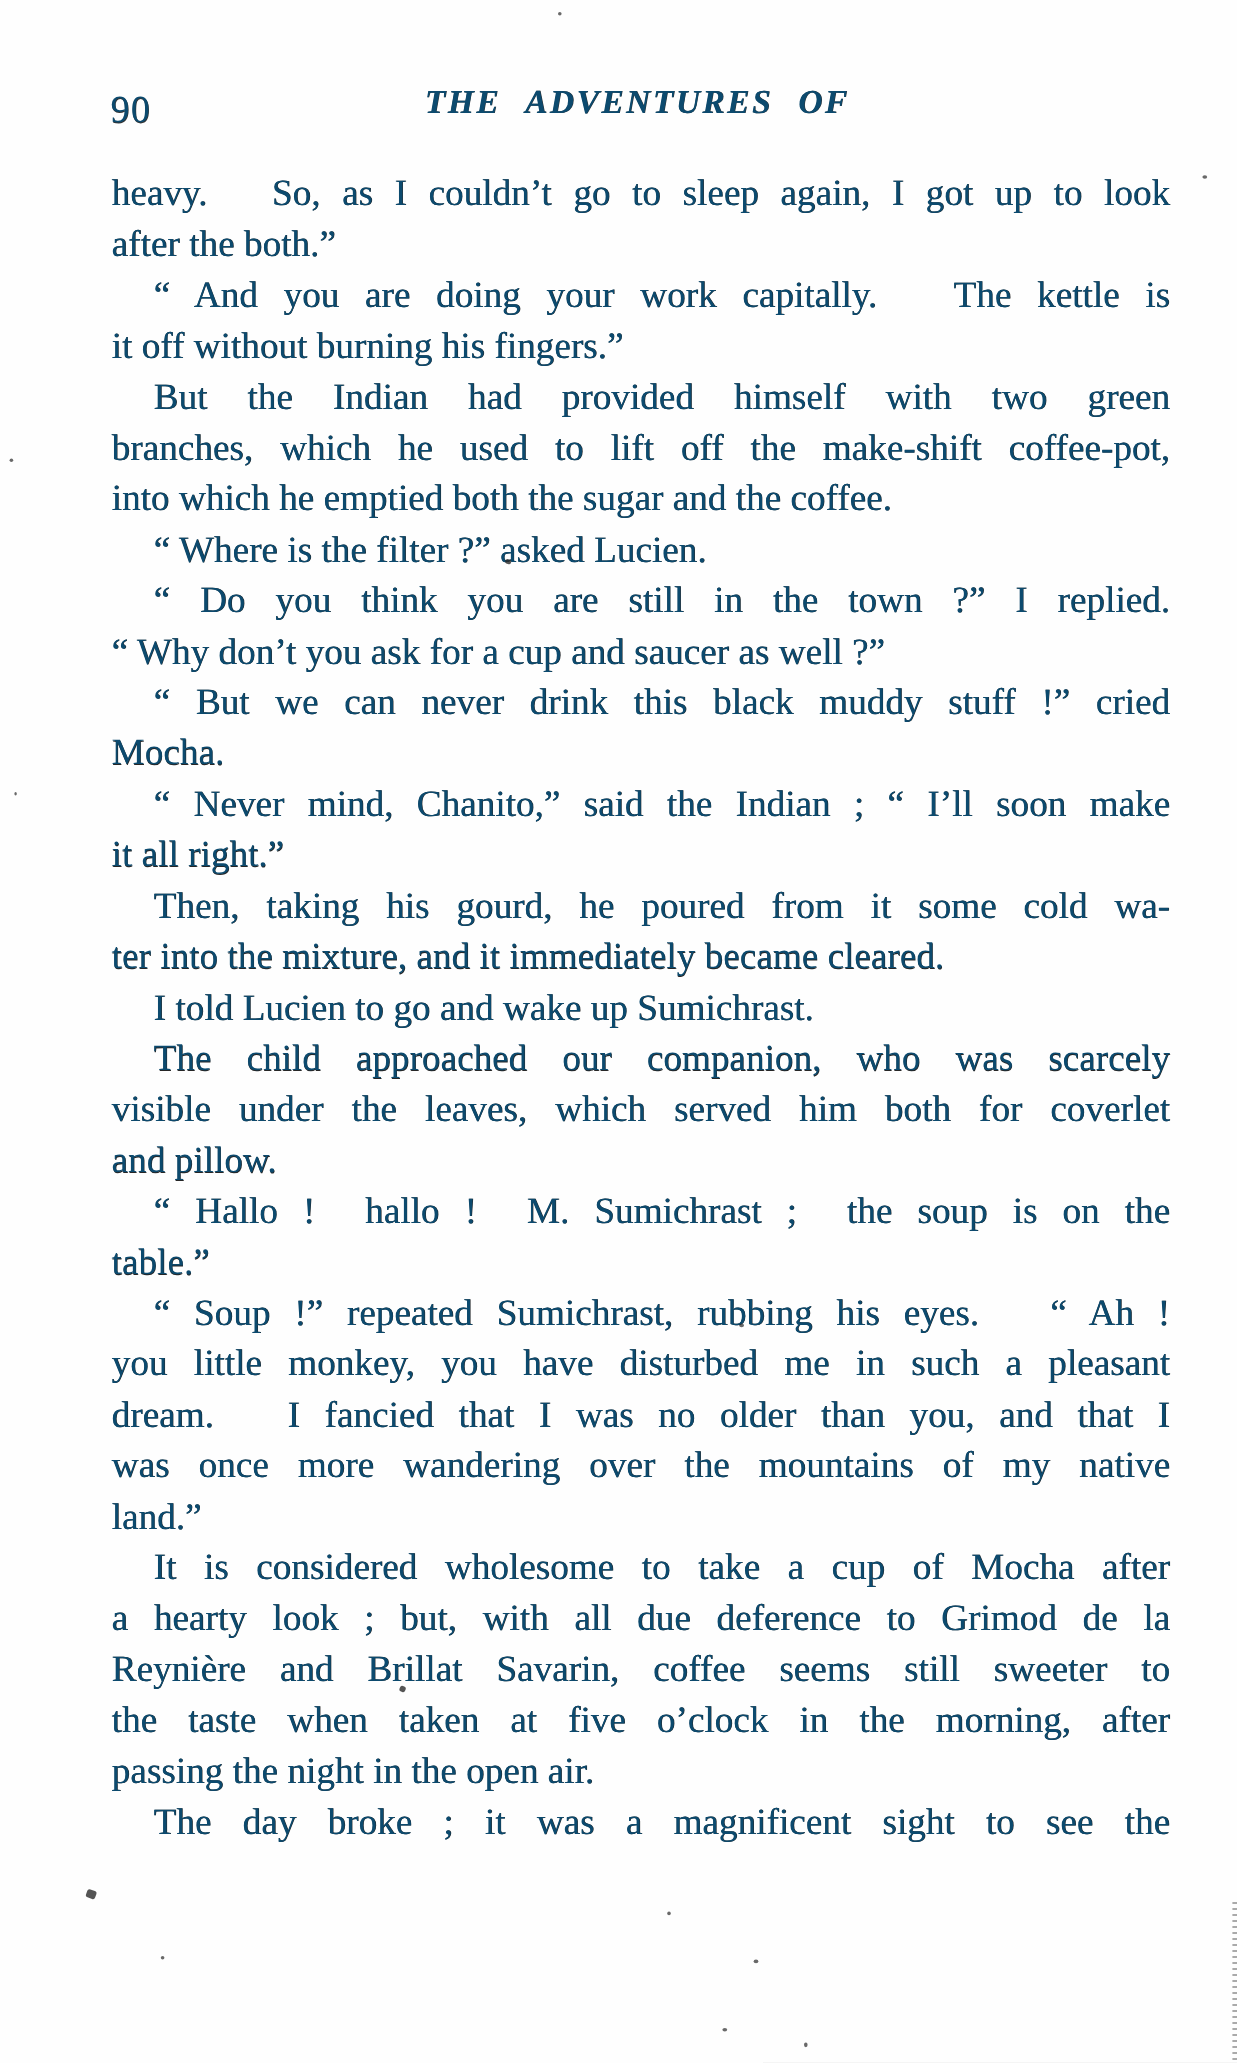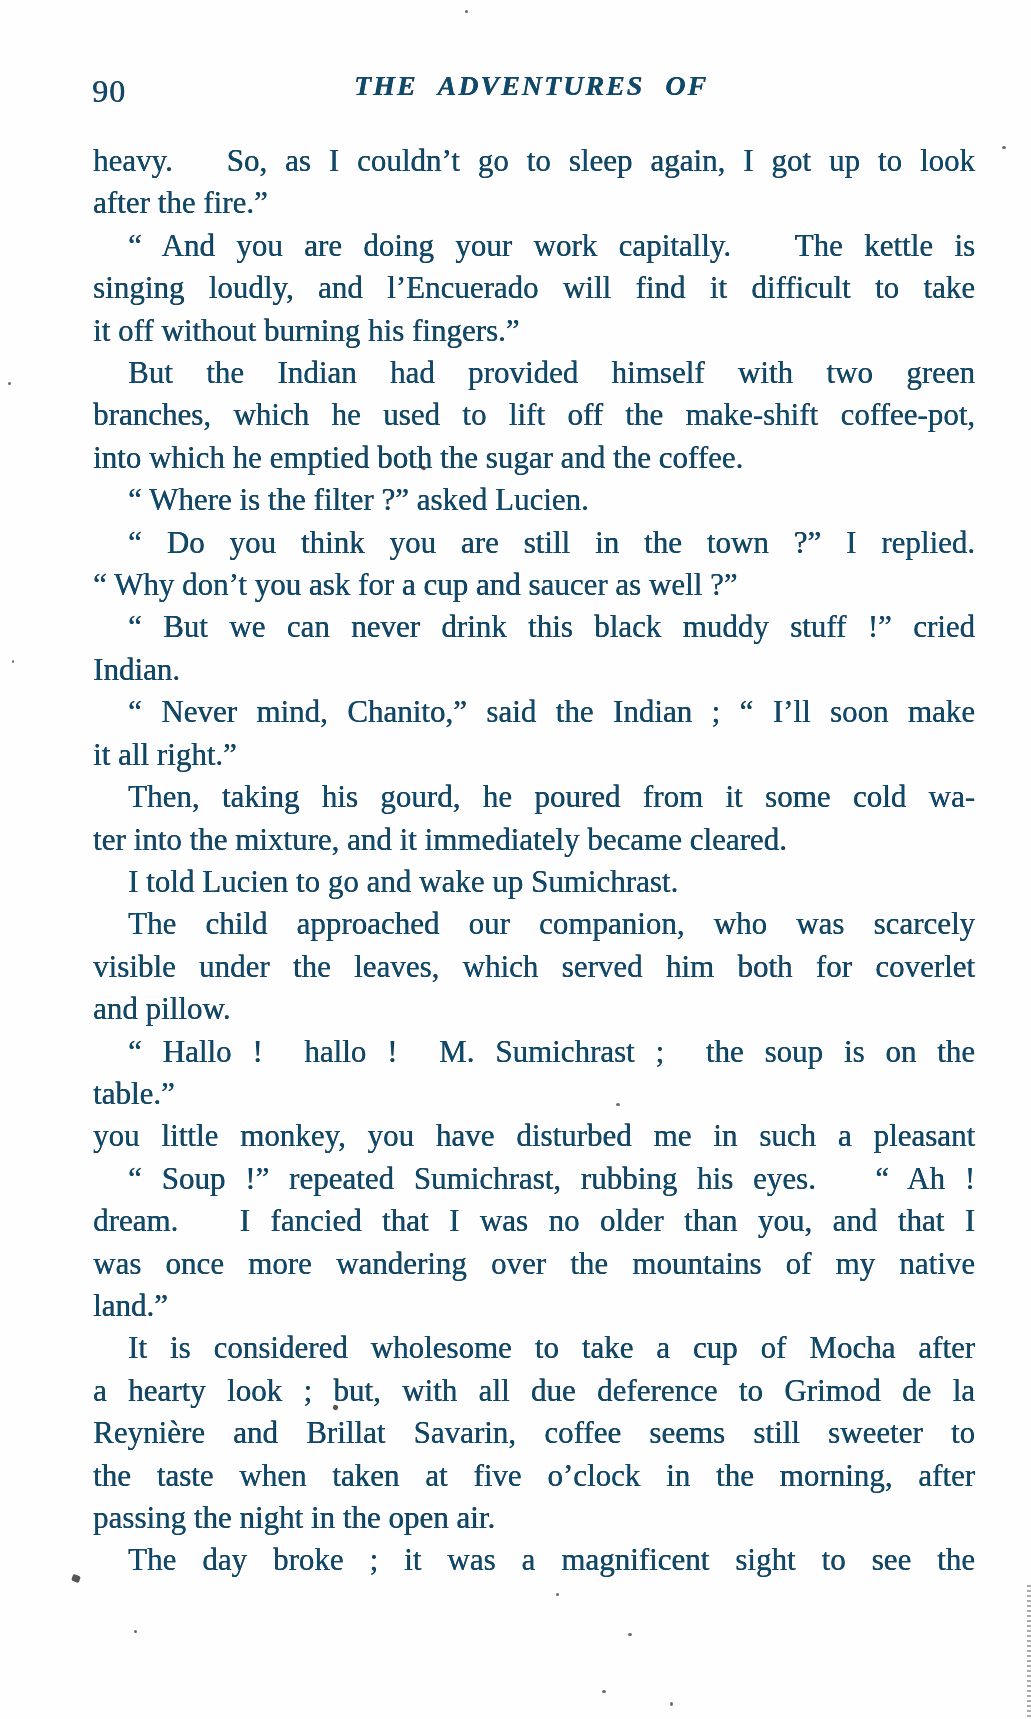--- a/index.html
+++ b/index.html
@@ -86,44 +86,43 @@
 <body>
 
 <div class="page">
 
   <div class="page-number">90</div>
 
   <div class="running-title">THE ADVENTURES OF</div>
 
   <div class="text-block">
       <div class="line just">heavy.   So, as I couldn’t go to sleep again, I got up to look</div>
-      <div class="line">after the fire.”</div>
+      <div class="line">after the both.”</div>
       <div class="line indent just">“ And you are doing your work capitally.   The kettle is</div>
-      <div class="line just">singing loudly, and l’Encuerado will find it difficult to take</div>
       <div class="line">it off without burning his fingers.”</div>
       <div class="line indent just">But the Indian had provided himself with two green</div>
       <div class="line just">branches, which he used to lift off the make-shift coffee-pot,</div>
       <div class="line">into which he emptied both the sugar and the coffee.</div>
       <div class="line indent">“ Where is the filter ?” asked Lucien.</div>
       <div class="line indent just">“ Do you think you are still in the town ?” I replied.</div>
       <div class="line">“ Why don’t you ask for a cup and saucer as well ?”</div>
       <div class="line indent just">“ But we can never drink this black muddy stuff !” cried</div>
-      <div class="line">Indian.</div>
+      <div class="line">Mocha.</div>
       <div class="line indent just">“ Never mind, Chanito,” said the Indian ; “ I’ll soon make</div>
       <div class="line">it all right.”</div>
       <div class="line indent just">Then, taking his gourd, he poured from it some cold wa-</div>
       <div class="line">ter into the mixture, and it immediately became cleared.</div>
       <div class="line indent">I told Lucien to go and wake up Sumichrast.</div>
       <div class="line indent just">The child approached our companion, who was scarcely</div>
       <div class="line just">visible under the leaves, which served him both for coverlet</div>
       <div class="line">and pillow.</div>
       <div class="line indent just">“ Hallo !  hallo !  M. Sumichrast ;  the soup is on the</div>
       <div class="line">table.”</div>
+      <div class="line indent just">“ Soup !” repeated Sumichrast, rubbing his eyes.   “ Ah !</div>
       <div class="line just">you little monkey, you have disturbed me in such a pleasant</div>
-      <div class="line indent just">“ Soup !” repeated Sumichrast, rubbing his eyes.   “ Ah !</div>
       <div class="line just">dream.   I fancied that I was no older than you, and that I</div>
       <div class="line just">was once more wandering over the mountains of my native</div>
       <div class="line">land.”</div>
       <div class="line indent just">It is considered wholesome to take a cup of Mocha after</div>
       <div class="line just">a hearty look ; but, with all due deference to Grimod de la</div>
       <div class="line just">Reynière and Brillat Savarin, coffee seems still sweeter to</div>
       <div class="line just">the taste when taken at five o’clock in the morning, after</div>
       <div class="line">passing the night in the open air.</div>
       <div class="line indent just">The day broke ; it was a magnificent sight to see the</div>
     </div>

